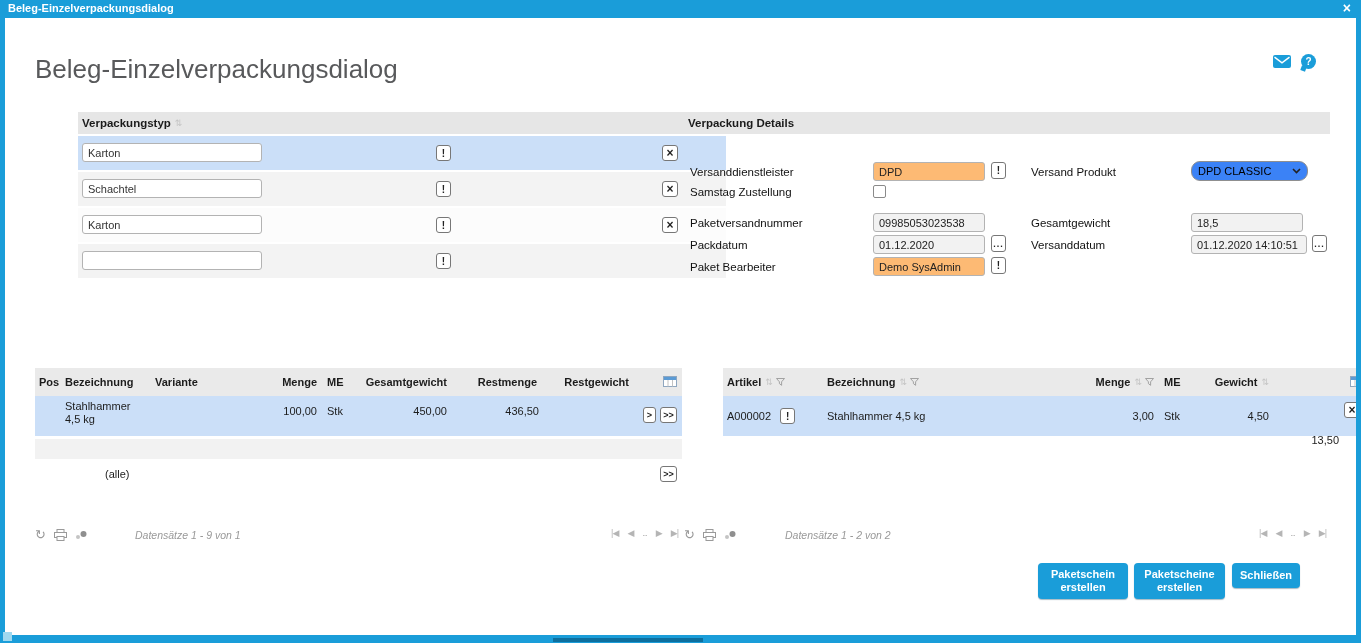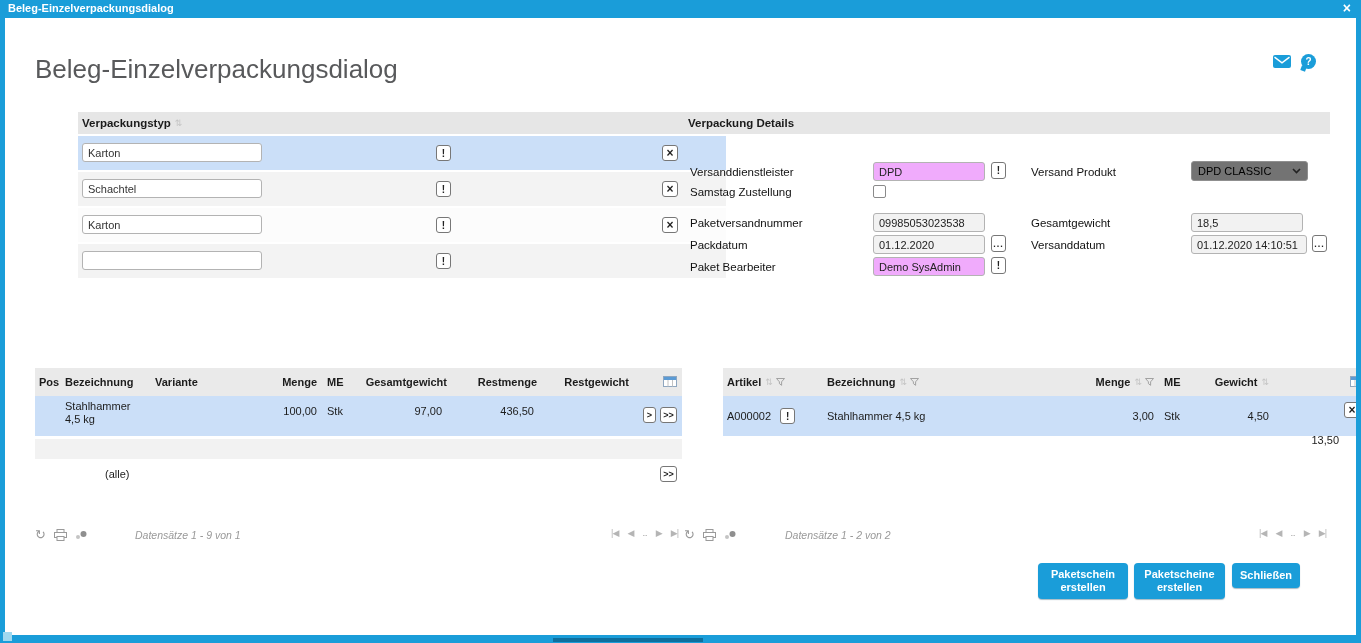--- a/index.html
+++ b/index.html
@@ -21,23 +21,23 @@
   .pktable { position:absolute; left:30px; top:94px; width:648px;margin-left:43px; }
   .pkrow { position:relative; height:34px; margin-top:2px; }
   .pkrow input { position:absolute; left:4px; top:7px; width:180px; height:19px; border:1px solid #b3b3b3; border-radius:3px; font-size:11px; padding:0 5px; font-family:inherit; color:#333; background:#fff;}
   .btn-sq { display:inline-block; border:1px solid #777; border-radius:3px; background:#fff; font-size:10px; font-weight:bold; color:#222; text-align:center; cursor:pointer; font-family:inherit; line-height:13px;}
   .pkrow .bang { position:absolute; left:358px; top:9px; width:15px; height:16px;}
   .pkrow .del  { position:absolute; left:584px; top:9px; width:16px; height:16px; font-size:12px; line-height:13px;}
   
   .details { position:absolute; left:679px; top:94px; width:646px; height:170px; }
   .dbody { position:relative; }
   .dl { position:absolute; font-size:11.5px; color:#111; }
-  .din { position:absolute; height:19px; border:1px solid #b3b3b3; border-radius:3px; font-size:11px; padding:0 5px; font-family:inherit; color:#222; background:#f0abfc;}
+  .din { position:absolute; height:19px; border:1px solid #b3b3b3; border-radius:3px; font-size:11px; padding:0 5px; font-family:inherit; color:#222; background:#fdba74;}
   .din.gray { background:#f2f2f2; }
-  .dsel { position:absolute; height:20px; border:1px solid #8f8f8f; border-radius:3px; font-size:11px; padding:2px 6px; display:flex; justify-content:space-between; align-items:center; background:#737373; cursor:pointer;}
+  .dsel { position:absolute; height:20px; border:1px solid #8f8f8f; border-radius:9px; font-size:11px; padding:2px 6px; display:flex; justify-content:space-between; align-items:center; background:#3b82f6; cursor:pointer;}
   .ell { width:15px; height:17px; font-size:9px; line-height:8px; letter-spacing:1px;}
   .cb { position:absolute; width:13px; height:13px; border:1px solid #8a8a8a; border-radius:2px; background:#fff; cursor:pointer;}
   
   .assign { position:absolute; left:30px; top:317px; width:647px; }
   
   .btab { position:absolute; font-size:11px; color:#1c1c1c; }
   .bl { left:30px; top:350px; width:647px; }
   .br { left:718px; top:350px; width:646px; }
   .thead { height:28px; background:#eaeaea; display:flex; align-items:center; font-weight:bold; position:relative; }
   .trow { display:flex; position:relative; }
@@ -178,21 +178,21 @@
               <line x1="9.5" y1="4" x2="9.5" y2="10.5" stroke="#c3c3c3"></line>
             </svg>
         </span>
       </div>
       <div class="trow sel" style="height:40px;">
         <span class="c w-pos"></span>
         <span class="c w-bez" style="padding-top:4px; line-height:13px;">Stahlhammer 4,5 kg</span>
         <span class="c w-var"></span>
         <span class="c w-mng r" style="padding-top:9px;">100,00</span>
         <span class="c w-me" style="padding-top:9px;">Stk</span>
-        <span class="c w-rsm r" style="padding-top:9px;">97,00</span>
+        <span class="c w-ges r" style="padding-top:9px;">450,00</span>
         <span class="c w-rsg r" style="padding-top:9px;">436,50</span>
         <button class="btn-sq mv" style="position:absolute; right:26px; top:11px; width:13px;">&gt;</button>
         <button class="btn-sq mv" style="position:absolute; right:5px; top:11px; width:17px;">&gt;&gt;</button>
       </div>
       <div class="empty-row"></div>
       <div class="alle-row">
         <span style="position:absolute; left:70px; top:7px;">(alle)</span>
         <button class="btn-sq mv" style="position:absolute; right:5px; top:5px; width:17px;">&gt;&gt;</button>
       </div>
     </div>

